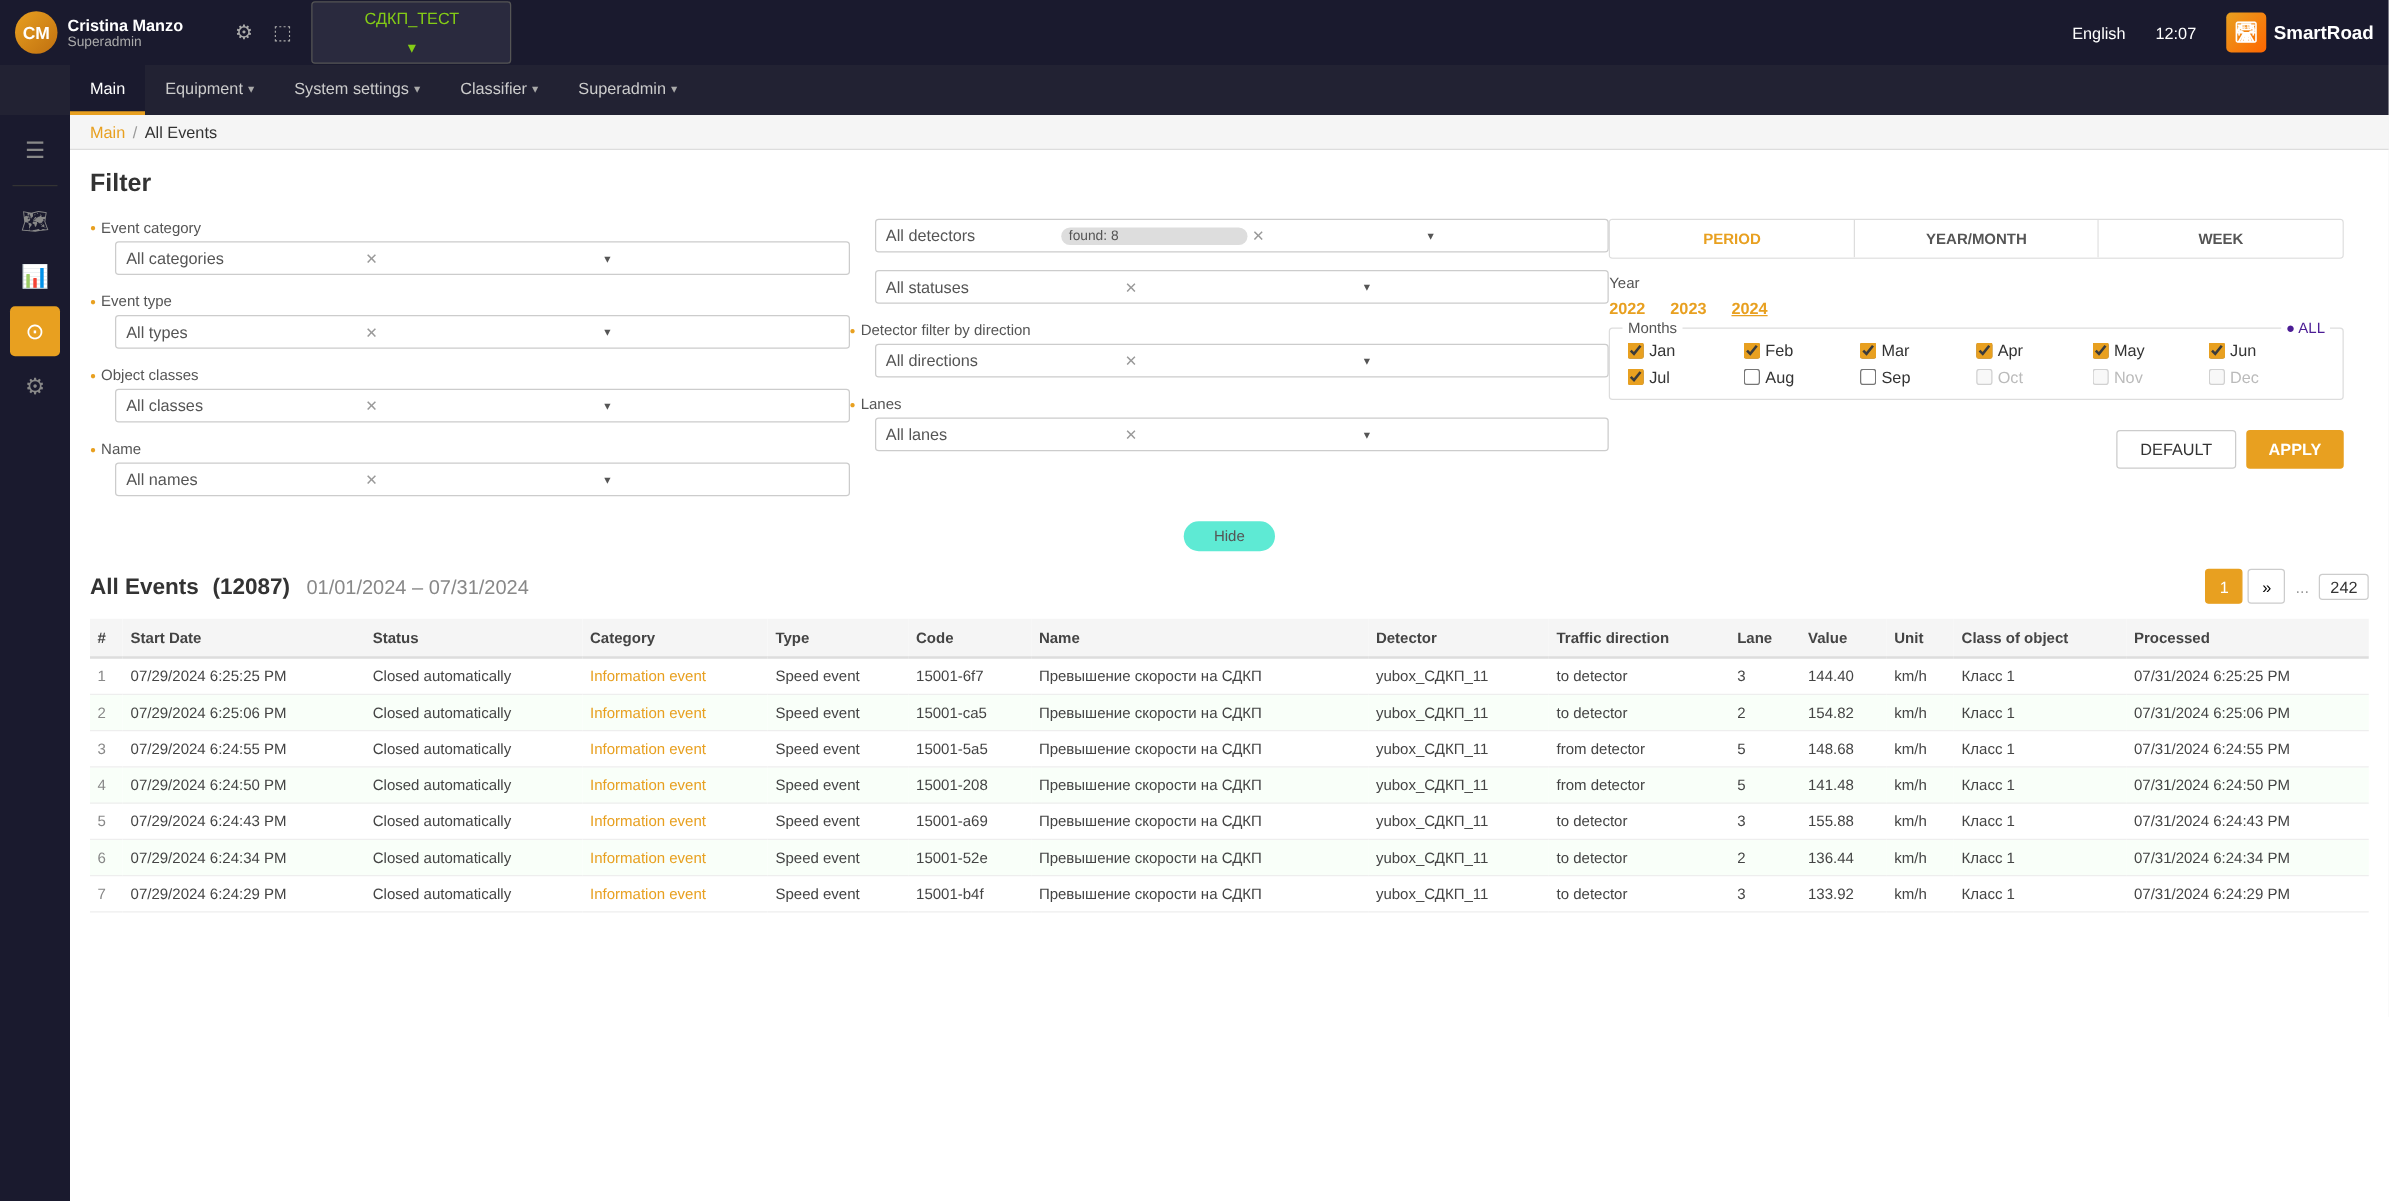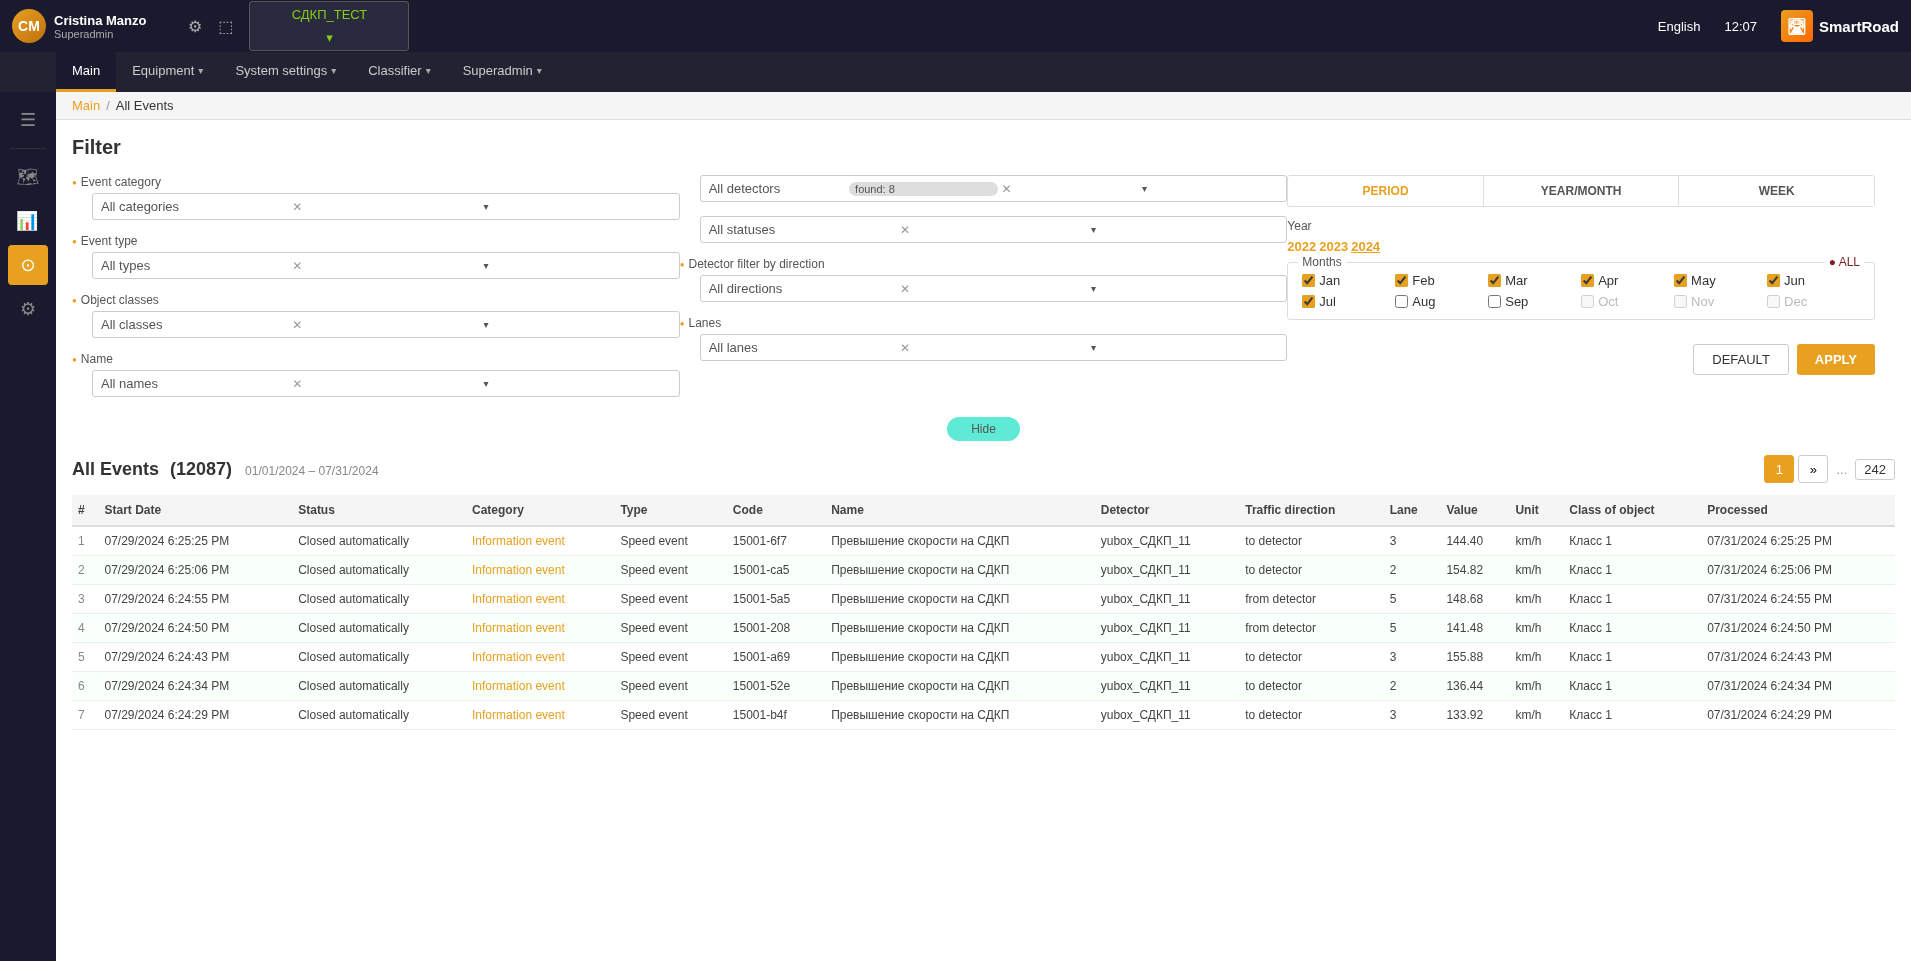--- a/index.html
+++ b/index.html
@@ -107,28 +107,28 @@
     .period-tabs { display: flex; border: 1px solid #ddd; border-radius: 3px; overflow: hidden; }
     .period-tab {
       flex: 1; padding: 8px 4px; text-align: center; cursor: pointer;
       font-size: 12px; font-weight: bold; border-right: 1px solid #ddd;
       background: #fff; color: #555;
     }
     .period-tab:last-child { border-right: none; }
     .period-tab.active { color: #e8a020; }
     .year-section { margin-top: 12px; }
     .year-label { font-size: 12px; color: #555; margin-bottom: 6px; }
-    .year-options { display: flex; gap: 3px; }
+    .year-options { display: flex; gap: 20px; }
     .year-btn { font-size: 13px; color: #e8a020; cursor: pointer; font-weight: bold; }
     .year-btn.active { text-decoration: underline; }
 
     
     .months-box { border: 1px solid #ddd; border-radius: 3px; padding: 10px 14px; margin-top: 8px; position: relative; }
     .months-legend { font-size: 12px; color: #555; position: absolute; top: -8px; left: 10px; background: #fff; padding: 0 4px; }
-    .months-all { position: absolute; top: -8px; right: 10px; background: #fff; padding: 0 4px; color: #7f1d1d; font-size: 12px; cursor: pointer; text-align: center; }
+    .months-all { position: absolute; top: -8px; right: 10px; background: #fff; padding: 0 4px; color: #4c1d95; font-size: 12px; cursor: pointer; text-align: center; }
     .months-grid { display: grid; grid-template-columns: repeat(6, 1fr); gap: 6px 0; }
     .month-item { display: flex; align-items: center; gap: 4px; font-size: 13px; }
     .month-item input[type=checkbox] { accent-color: #e8a020; width: 13px; height: 13px; }
     .month-item.disabled { color: #bbb; }
 
     
     .filter-actions { display: flex; justify-content: flex-end; gap: 8px; margin-top: 24px; }
     .btn-default {
       padding: 7px 18px; border: 1px solid #ccc; background: #fff;
       cursor: pointer; font-size: 13px; border-radius: 3px; color: #333;
@@ -141,21 +141,21 @@
     
     .hide-bar { display: flex; justify-content: center; padding: 6px; }
     .hide-btn {
       background: #5eead4; border: none; padding: 5px 24px; border-radius: 12px;
       font-size: 12px; color: #555; cursor: pointer;
     }
 
     
     .events-header { display: flex; align-items: center; justify-content: space-between; margin-bottom: 12px; margin-top: 8px; }
     .events-title { font-size: 18px; font-weight: bold; color: #333; }
-    .events-range { font-size: 12px; color: #888; margin-left: 8px; }
+    .events-range { font-size: 16px; color: #888; margin-left: 8px; }
     .pagination { display: flex; align-items: center; gap: 4px; }
     .page-btn {
       width: 30px; height: 28px; border: 1px solid #ccc; background: #fff;
       cursor: pointer; font-size: 13px; display: flex; align-items: center; justify-content: center;
       border-radius: 3px;
     }
     .page-btn.active { background: #e8a020; color: #fff; border-color: #e8a020; }
     .page-dots { color: #999; padding: 0 4px; }
     .page-total { border: 1px solid #ccc; border-radius: 3px; padding: 2px 8px; font-size: 13px; background: #fff; }
 

